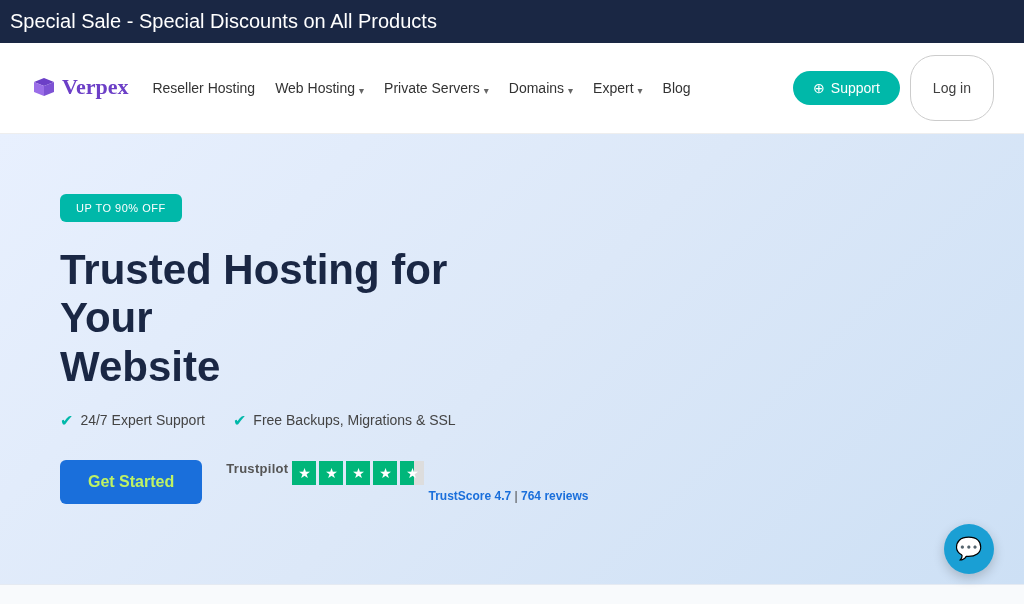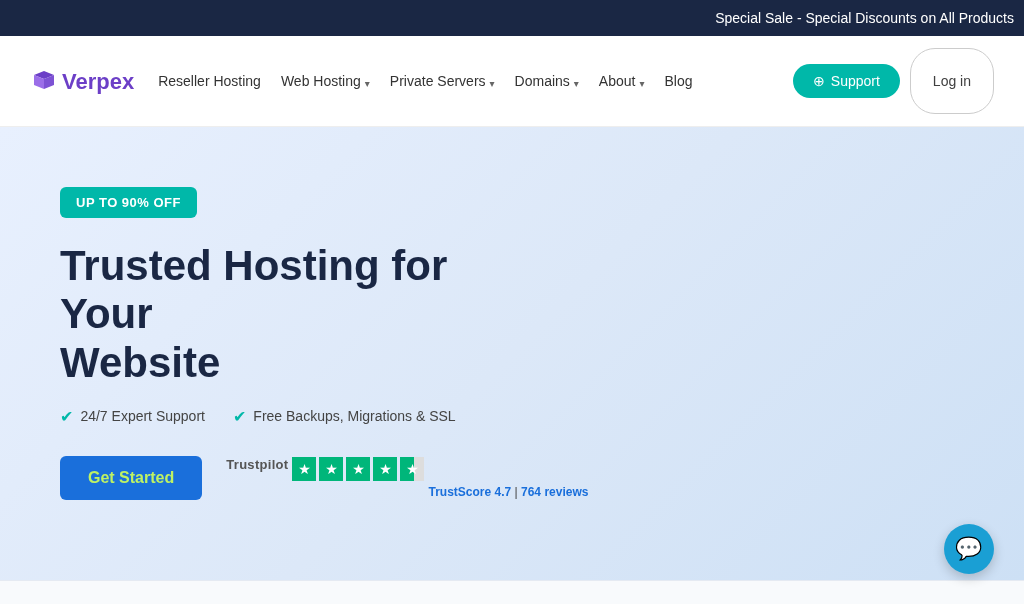--- a/index.html
+++ b/index.html
@@ -2,44 +2,45 @@
 <html><head>
   <meta charset="utf-8">
   <style>
     * { margin: 0; padding: 0; box-sizing: border-box; }
     body { font-family: -apple-system, BlinkMacSystemFont, 'Segoe UI', sans-serif; background: #fff; width: 1024px; overflow-x: hidden; }
 
     
     .top-banner {
       background: #1a2744;
       color: #fff;
-      text-align: right;
+      text-align: left;
       padding: 10px;
-      font-size: 14px;
+      font-size: 20px;
       font-weight: 500;
     }
 
     
     .navbar {
       display: flex;
       align-items: center;
       padding: 12px 30px;
       background: #fff;
       gap: 24px;
       border-bottom: 1px solid #eee;
     }
     .logo {
       display: flex;
-      align-items: flex-end;
+      align-items: flex-start;
       gap: 4px;
       text-decoration: none;
       font-size: 22px;
       font-weight: 700;
       color: #6c3fc7;
       flex-shrink: 0;
+      font-family: Liberation Serif, serif;
     }
     .logo-icon {
       width: 28px;
       height: 28px;
     }
     .nav-links {
       display: flex;
       align-items: center;
       gap: 20px;
       flex: 1;
@@ -89,22 +90,22 @@
     
     .hero {
       background: linear-gradient(135deg, #e8f0fe 0%, #dce8f8 50%, #cde0f5 100%);
       padding: 60px 60px 80px 60px;
       min-height: 420px;
       position: relative;
     }
     .badge {
       background: #00b8a9;
       color: #fff;
-      font-size: 13px;
-      font-weight: 700;
+      font-size: 11px;
+      font-weight: 400;
       padding: 8px 16px;
       border-radius: 6px;
       display: inline-block;
       margin-bottom: 24px;
       letter-spacing: 0.5px;
     }
     .hero-title {
       font-size: 42px;
       font-weight: 800;
       color: #1a2744;
@@ -245,21 +246,21 @@
     </span>
     <span class="nav-item">
       <span>Private Servers</span>
       <span class="chevron">▾</span>
     </span>
     <span class="nav-item">
       <span>Domains</span>
       <span class="chevron">▾</span>
     </span>
     <span class="nav-item">
-      <span>About</span>
+      <span>Expert</span>
       <span class="chevron">▾</span>
     </span>
     <span class="nav-item">
       <span>Blog</span>
     </span>
   </div>
 
   <div class="nav-actions">
     <button class="btn-support">
       <span>⊕</span>

